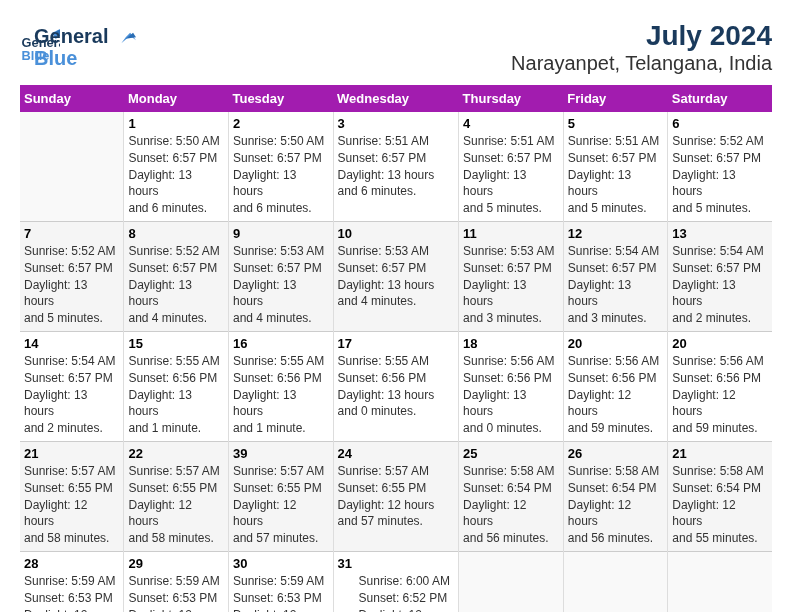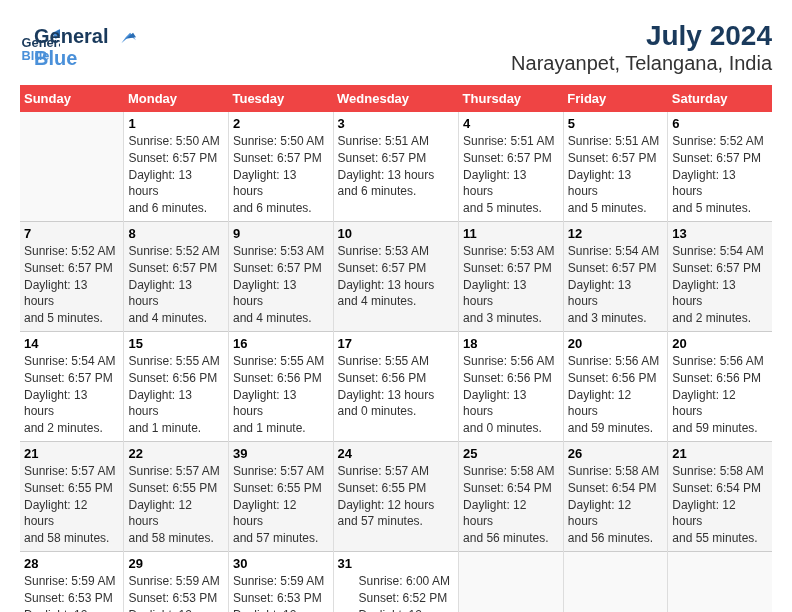--- a/index.html
+++ b/index.html
@@ -27,21 +27,21 @@
     .subtitle {
       font-size: 20px;
       color: #333;
     }
     table {
       width: 100%;
       border-collapse: collapse;
       font-size: 11px;
     }
     thead tr {
-      background-color: #ef4444;
+      background-color: #a21caf;
       color: #fff;
     }
     thead th {
       padding: 6px 4px;
       text-align: left;
       font-size: 13px;
       font-weight: bold;
     }
     tbody tr {
       border-bottom: 1px solid #ccc;

